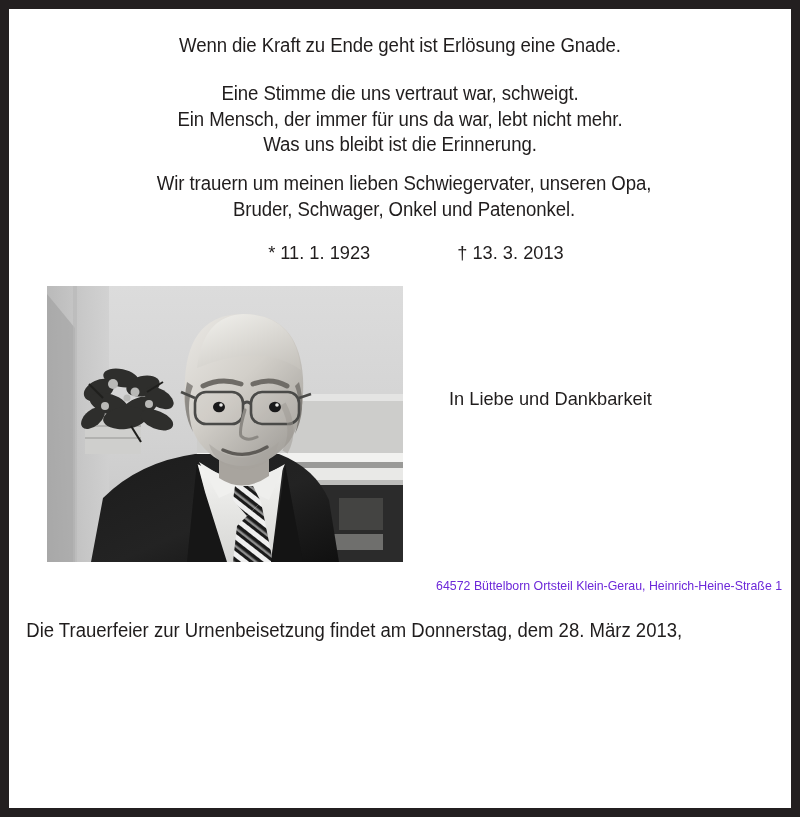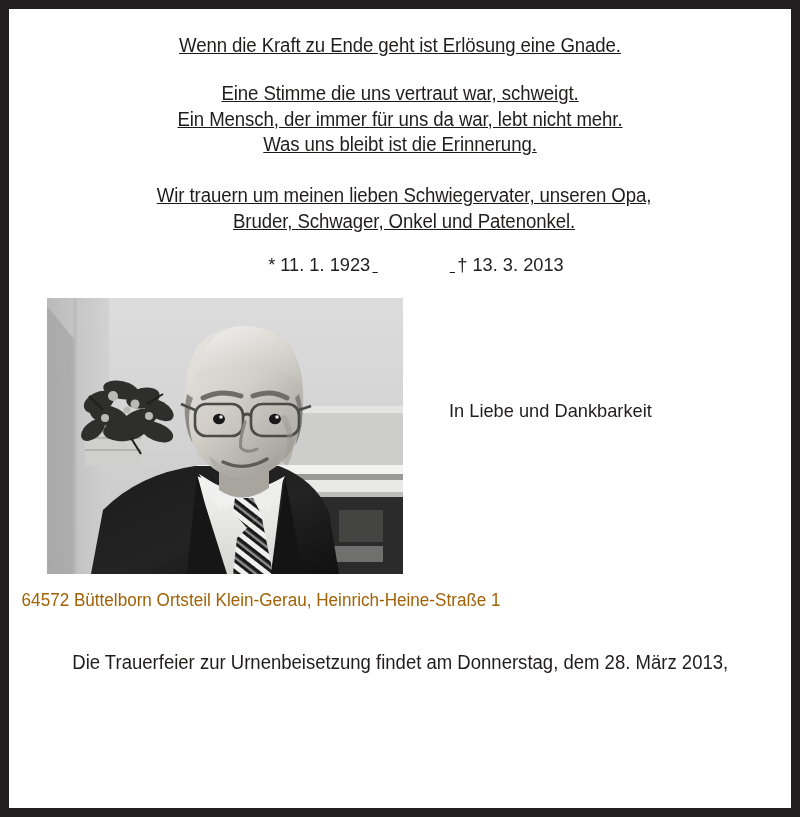--- a/index.html
+++ b/index.html
@@ -21,21 +21,20 @@
     background: #ffffff;
     border: 9px solid #231f20;
     padding: 0;
   }
   .inner {
     position: relative;
     width: 100%;
     height: 100%;
     background: #ffffff;
     color: #1a1a1a;
-    text-decoration: underline;
   }
 
   
   .verse-area {
     padding-top: 16px;
     text-align: center;
   }
   .verse-block {
     text-align: center;
     line-height: 1.30;
@@ -44,21 +43,21 @@
     display: block;
     font-size: 19.5px;
     letter-spacing: -0.1px;
     color: #201d1d;
     white-space: nowrap;
     transform: scaleX(0.955);
     transform-origin: center;
   }
   .verse-block.b1 { margin-top: 8px; }
   .verse-block.b2 { margin-top: 23px; }
-  .verse-block.b3 { margin-top: 26px; padding-left: 8px; }
+  .verse-block.b3 { margin-top: 14px; padding-left: 8px; }
 
   
   .name-wrap {
     text-align: center;
     margin-top: 36px;
   }
   .deceased-name {
     display: inline-block;
     font-size: 54px;
     font-weight: bold;
@@ -123,32 +122,31 @@
     color: #1b1818;
     line-height: 1.38;
     white-space: nowrap;
     transform: scaleX(0.96);
     transform-origin: left center;
   }
 
   
   .address-line {
     margin-top: 14px;
-    text-align: left;
-    font-size: 18px;
-    color: #a16207;
+    text-align: right;
+    font-size: 13px;
+    color: #6d28d9;
     white-space: nowrap;
   }
   .address-line span {
     display: inline-block;
     transform: scaleX(0.95);
   }
   .ceremony {
-    margin-top: 39px;
-    text-align: center;
+    margin-top: 25px;
     line-height: 1.33;
   }
   .ceremony-line {
     display: block;
     font-size: 19.5px;
     color: #201d1d;
     white-space: nowrap;
   }
   .ceremony-line i {
     display: inline-block;

